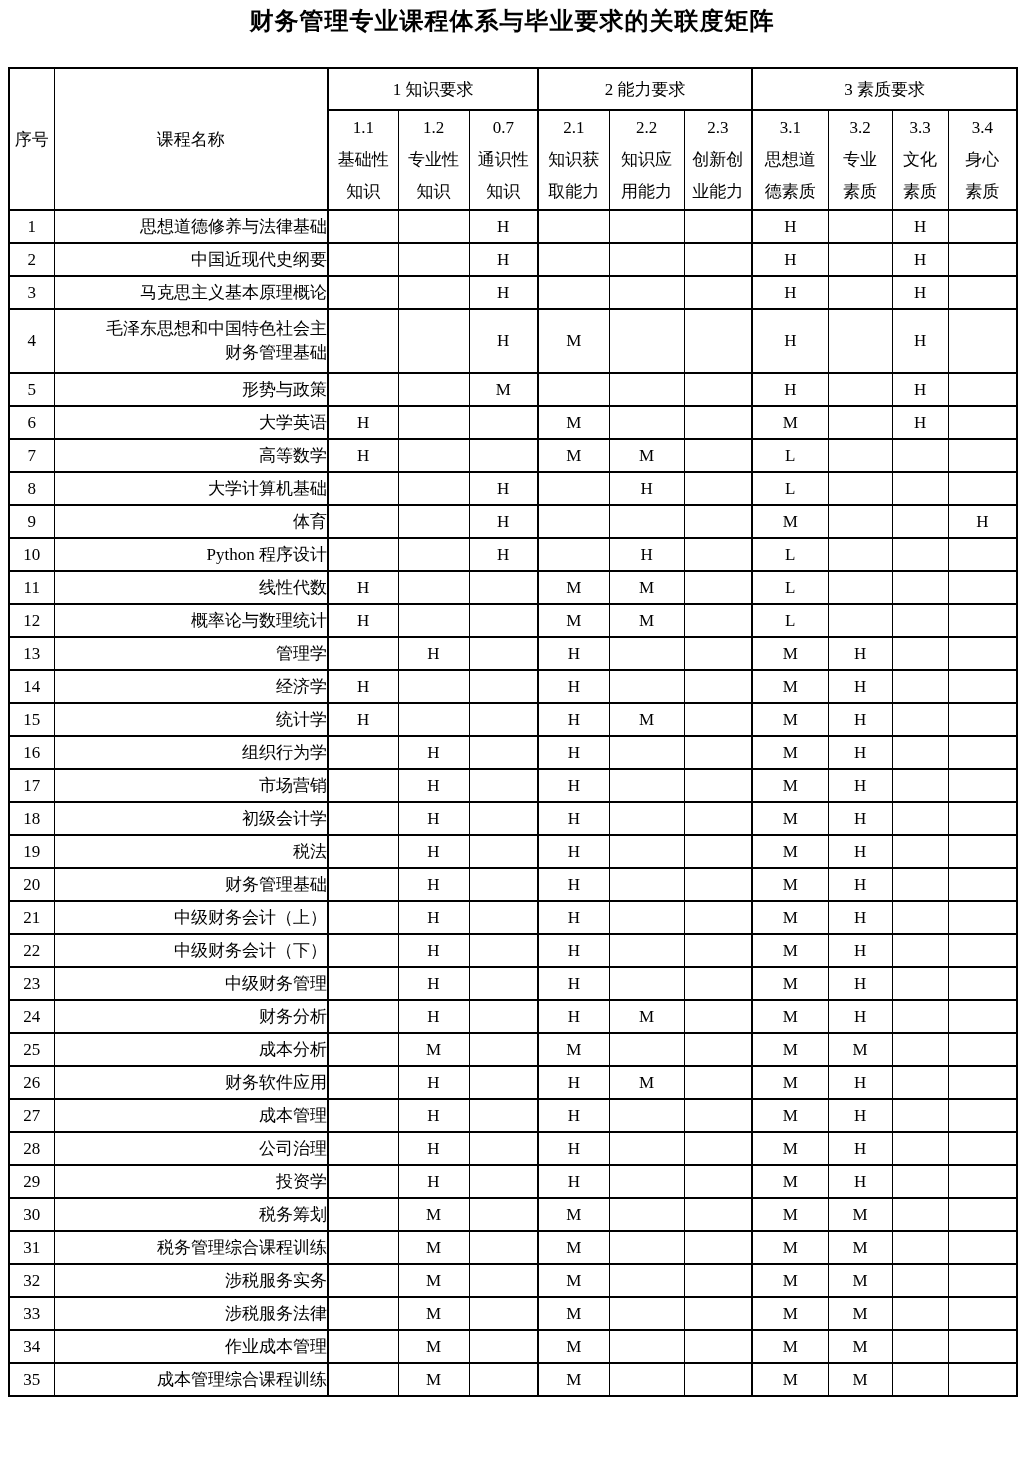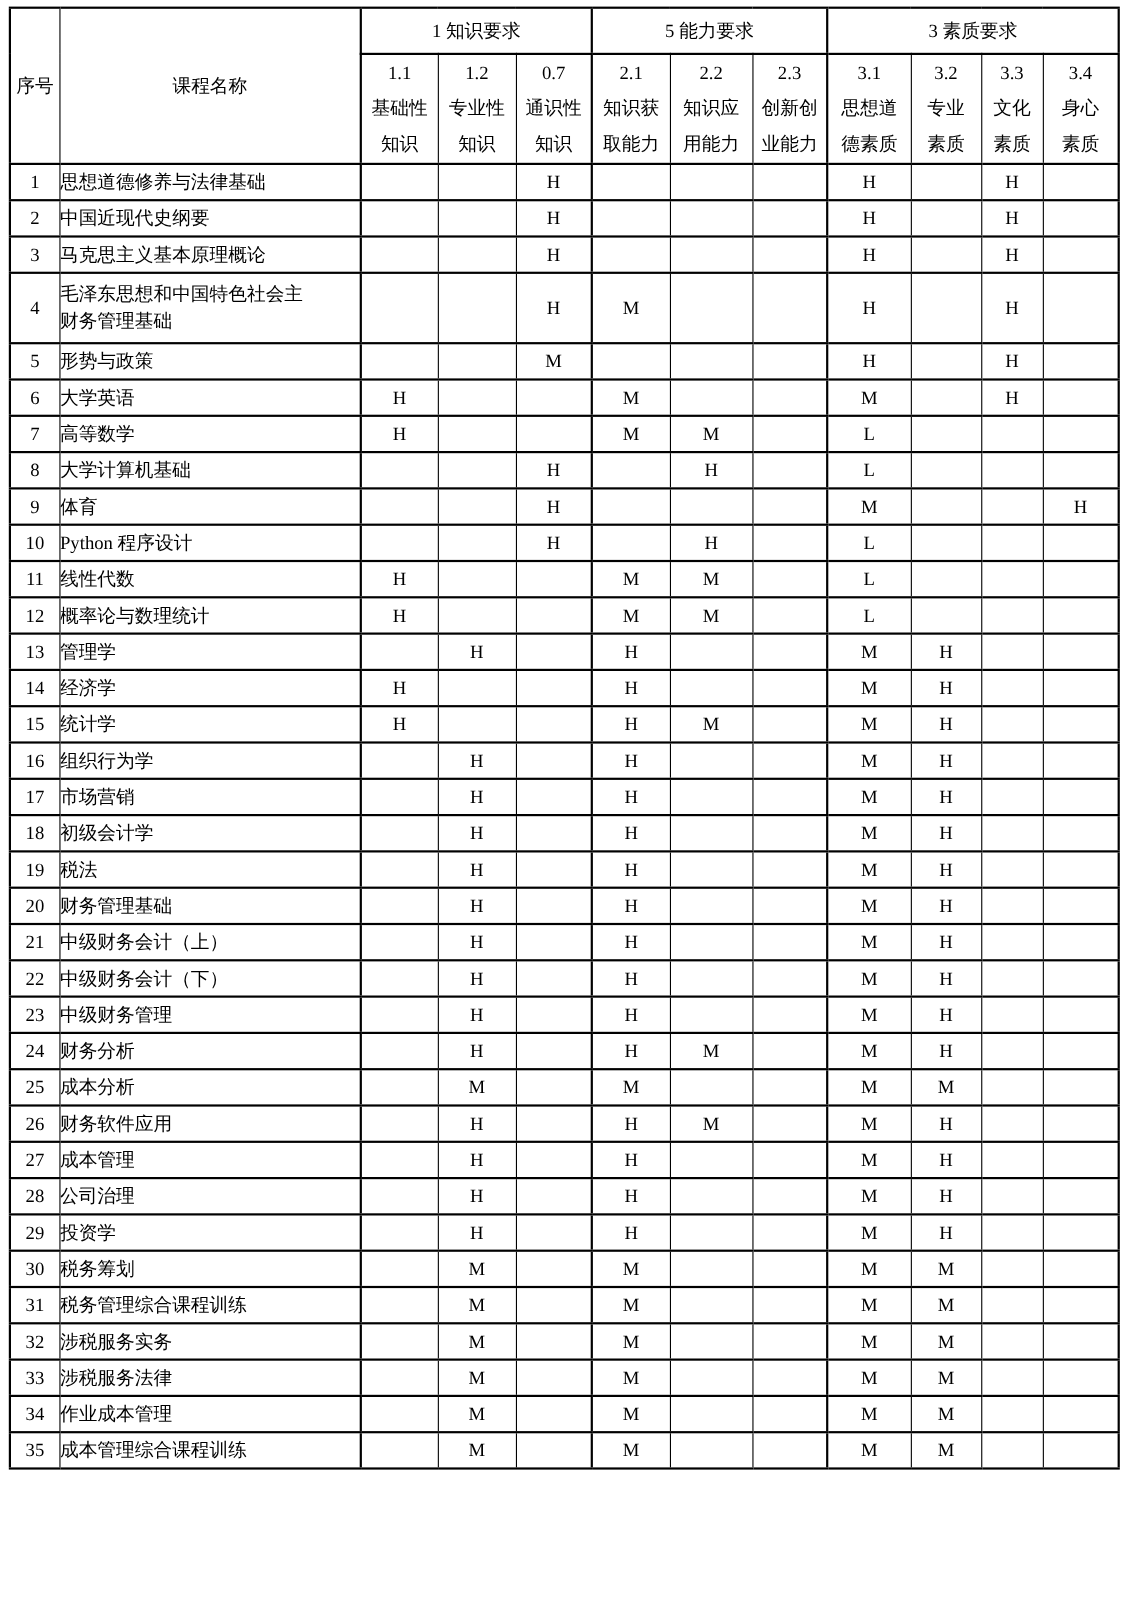--- a/index.html
+++ b/index.html
@@ -42,31 +42,32 @@
   }
   .group-start { border-left-width: 2px !important; }
   tr.group-row th { height: 40px; }
   tr.sub-row th { height: 98px; }
   tr.sub-row th .subline { line-height: 32px; height: 32px; }
   th.corner { text-align: center; }
   tbody tr { height: 33px; }
   tbody tr.tall { height: 64px; }
   td.num { text-align: center; }
   td.course {
-    text-align: left;
+    text-align: right;
     padding: 2px 4px 2px 8px;
     line-height: 24px;
     white-space: pre-line;
   }
   td.val { text-align: center; }
 </style>
 </head>
 <body>
 
 <div class="page">
+  <h1 class="title">财务管理专业课程体系与毕业要求的关联度矩阵</h1>
 
   <table class="matrix">
     <colgroup>
       <col style="width:45px">
       <col style="width:274px">
       <col style="width:70px">
       <col style="width:71px">
       <col style="width:69px">
       <col style="width:71px">
       <col style="width:75px">
@@ -74,21 +75,21 @@
       <col style="width:76px">
       <col style="width:64px">
       <col style="width:56px">
       <col style="width:69px">
     </colgroup>
     <thead>
       <tr class="group-row">
         <th rowspan="2" class="corner">序号</th>
         <th rowspan="2" class="corner">课程名称</th>
         <th colspan="3" class="group-start">1  知识要求</th>
-        <th colspan="3" class="group-start">5  能力要求</th>
+        <th colspan="3" class="group-start">2  能力要求</th>
         <th colspan="4" class="group-start">3  素质要求</th>
       </tr>
       <tr class="sub-row" id="subheader-row">
           <th class="group-start">
             <div class="subline">1.1</div>
             <div class="subline">基础性</div>
             <div class="subline">知识</div>
           </th>
           <th>
             <div class="subline">1.2</div>

